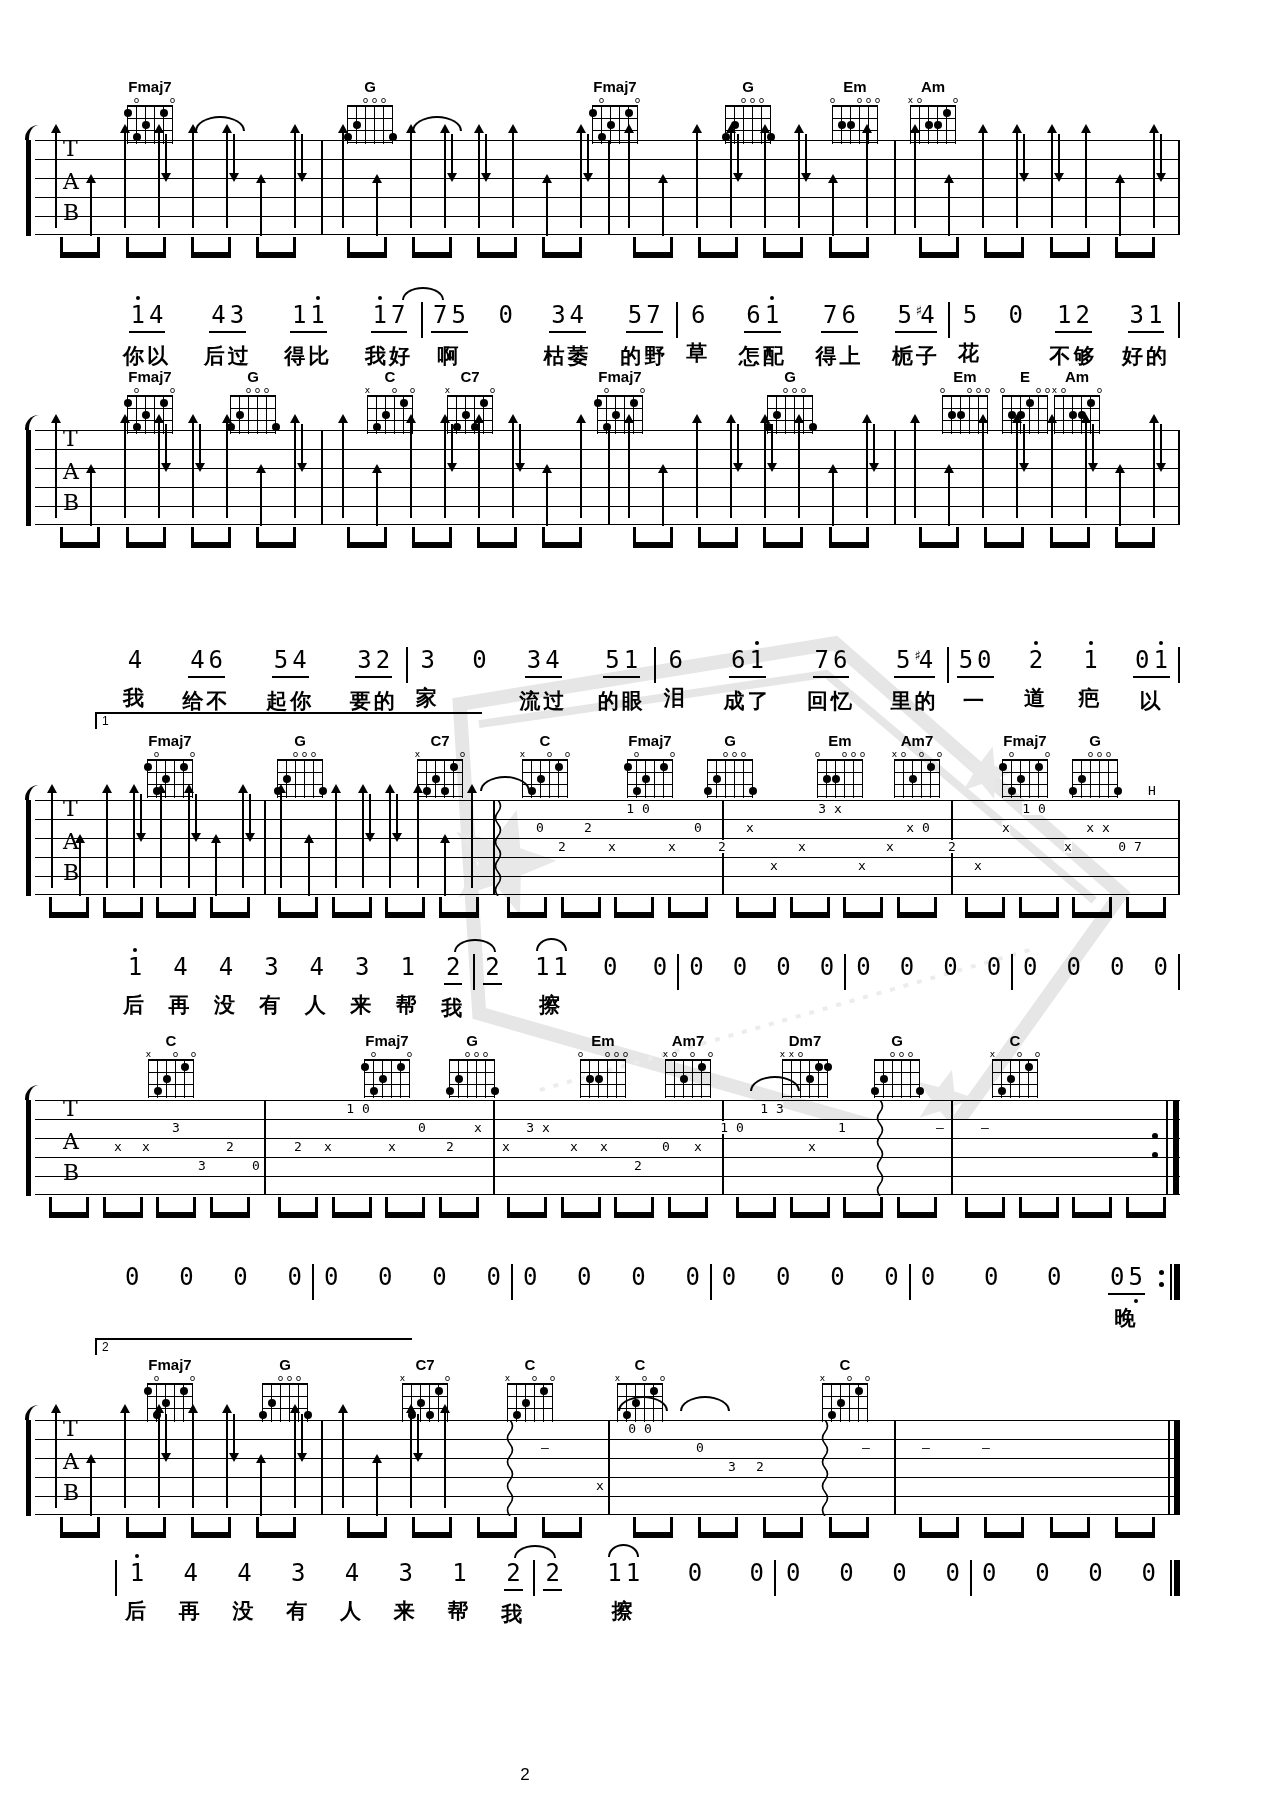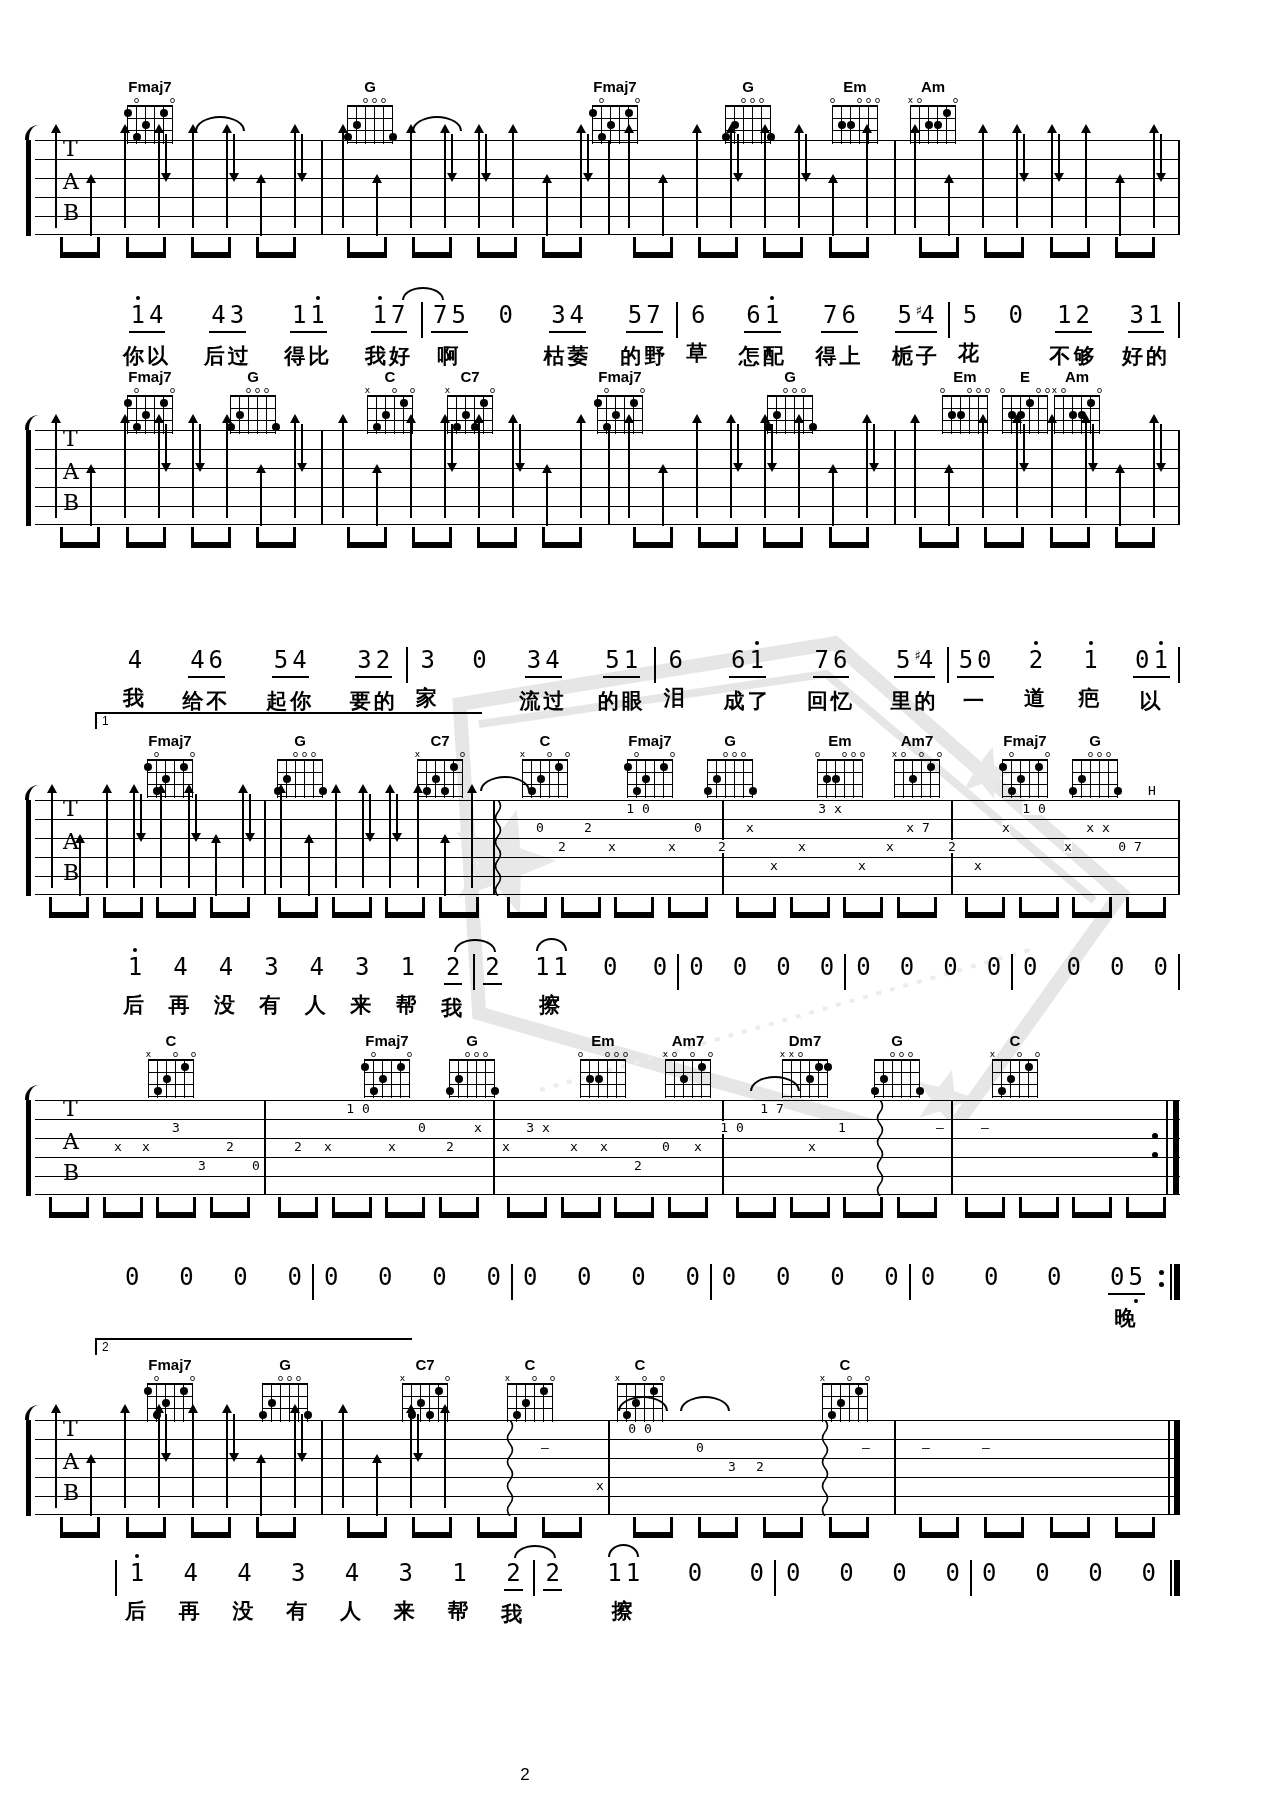--- a/index.html
+++ b/index.html
@@ -1182,21 +1182,21 @@
           <span class="pick" style="left: 603px; top: 2px;">1 0</span>
           <span class="pick" style="left: 637px; top: 40px;">x</span>
           <span class="pick" style="left: 663px; top: 21px;">0</span>
           <span class="pick" style="left: 687px; top: 40px;">2</span>
           <span class="pick" style="left: 715px; top: 21px;">x</span>
           <span class="pick" style="left: 739px; top: 59px;">x</span>
           <span class="pick" style="left: 767px; top: 40px;">x</span>
           <span class="pick" style="left: 795px; top: 2px;">3 x</span>
           <span class="pick" style="left: 827px; top: 59px;">x</span>
           <span class="pick" style="left: 855px; top: 40px;">x</span>
-          <span class="pick" style="left: 883px; top: 21px;">x 7</span>
+          <span class="pick" style="left: 883px; top: 21px;">x 0</span>
           <span class="pick" style="left: 917px; top: 40px;">2</span>
           <span class="pick" style="left: 943px; top: 59px;">x</span>
           <span class="pick" style="left: 971px; top: 21px;">x</span>
           <span class="pick" style="left: 999px; top: 2px;">1 0</span>
           <span class="pick" style="left: 1033px; top: 40px;">x</span>
           <span class="pick" style="left: 1063px; top: 21px;">x x</span>
           <span class="pick" style="left: 1095px; top: 40px;">0 7</span>
           <span class="hmk" style="left: 1113px;">H</span>
           <div class="sbar" style="left: 1143px;"></div>
           <div class="beamrow">
@@ -1631,21 +1631,21 @@
           <span class="pick" style="left: 415px; top: 40px;">2</span>
           <span class="pick" style="left: 443px; top: 21px;">x</span>
           <span class="pick" style="left: 471px; top: 40px;">x</span>
           <span class="pick" style="left: 503px; top: 21px;">3 x</span>
           <span class="pick" style="left: 539px; top: 40px;">x</span>
           <span class="pick" style="left: 569px; top: 40px;">x</span>
           <span class="pick" style="left: 603px; top: 59px;">2</span>
           <span class="pick" style="left: 631px; top: 40px;">0</span>
           <span class="pick" style="left: 663px; top: 40px;">x</span>
           <span class="pick" style="left: 697px; top: 21px;">1 0</span>
-          <span class="pick" style="left: 737px; top: 2px;">1 7</span>
+          <span class="pick" style="left: 737px; top: 2px;">1 3</span>
           <span class="pick" style="left: 777px; top: 40px;">x</span>
           <span class="pick" style="left: 807px; top: 21px;">1</span>
           <span class="pick" style="left: 905px; top: 21px;">—</span>
           <span class="pick" style="left: 950px; top: 21px;">—</span>
           <div class="rdot" style="left: 1117px; top: 33px;"></div>
           <div class="rdot" style="left: 1117px; top: 52px;"></div>
           <div class="sbar" style="left: 1131px;"></div>
           <div class="sbar thick" style="left: 1138px;"></div>
           <div class="beamrow">
             <div class="bmeas">

